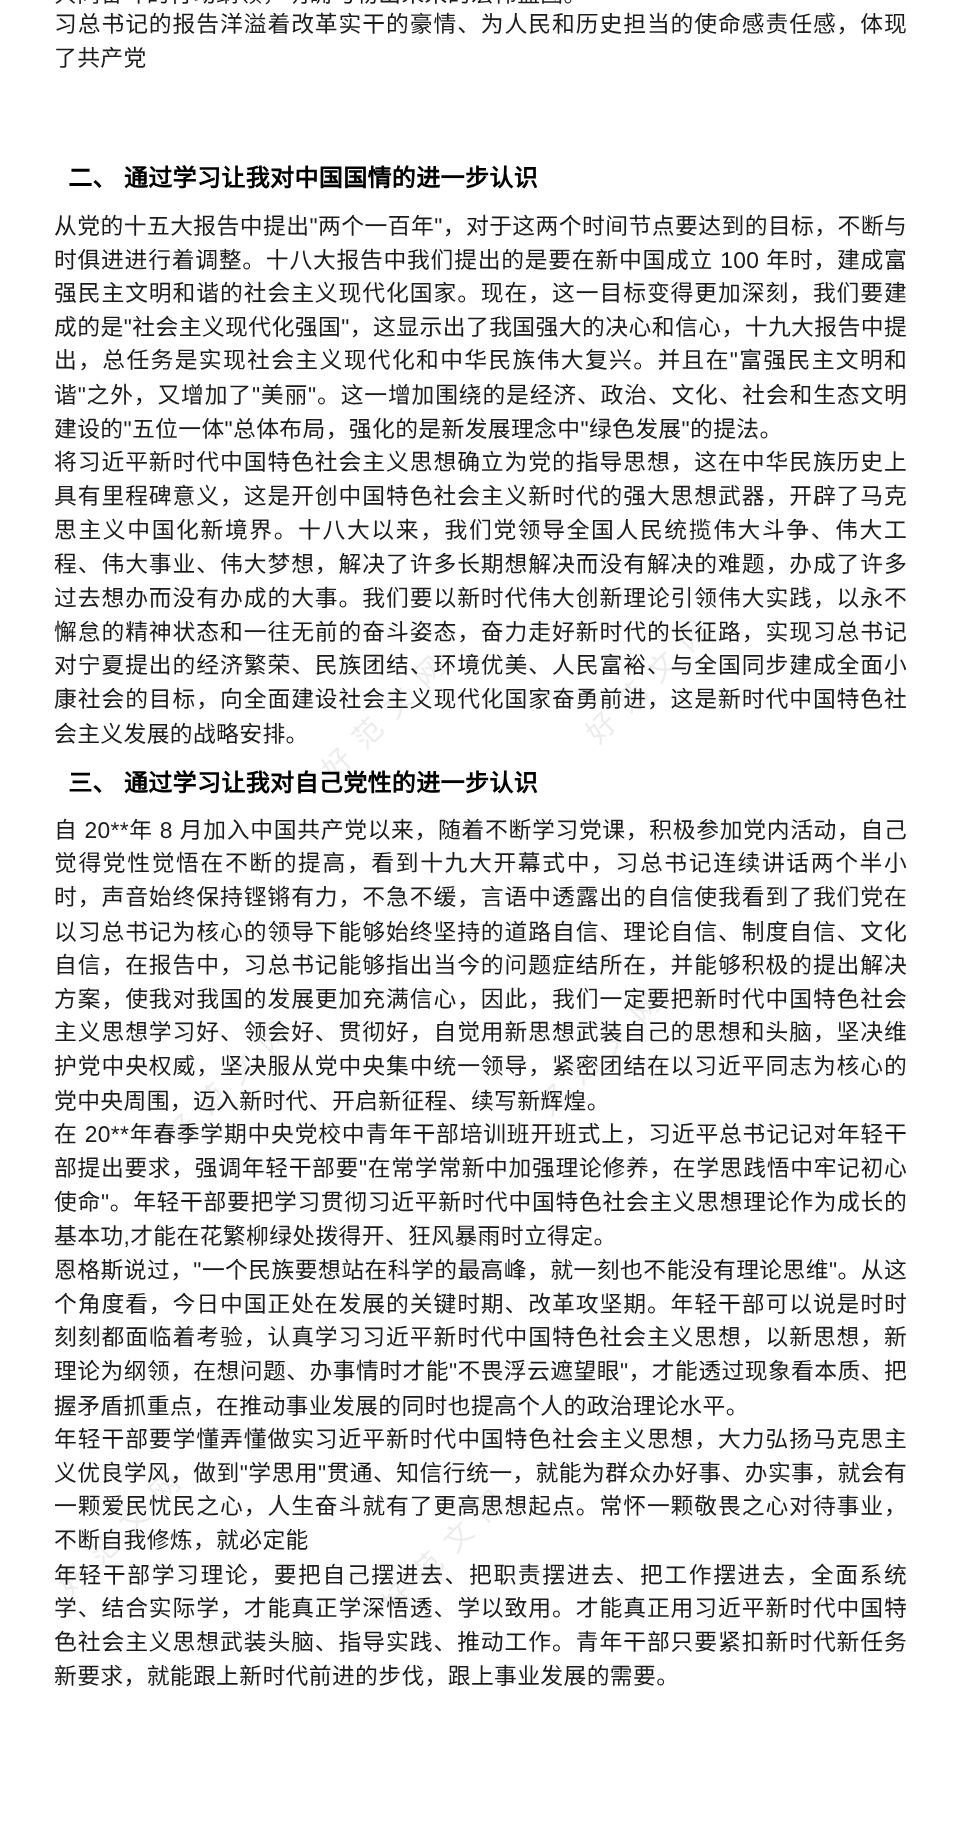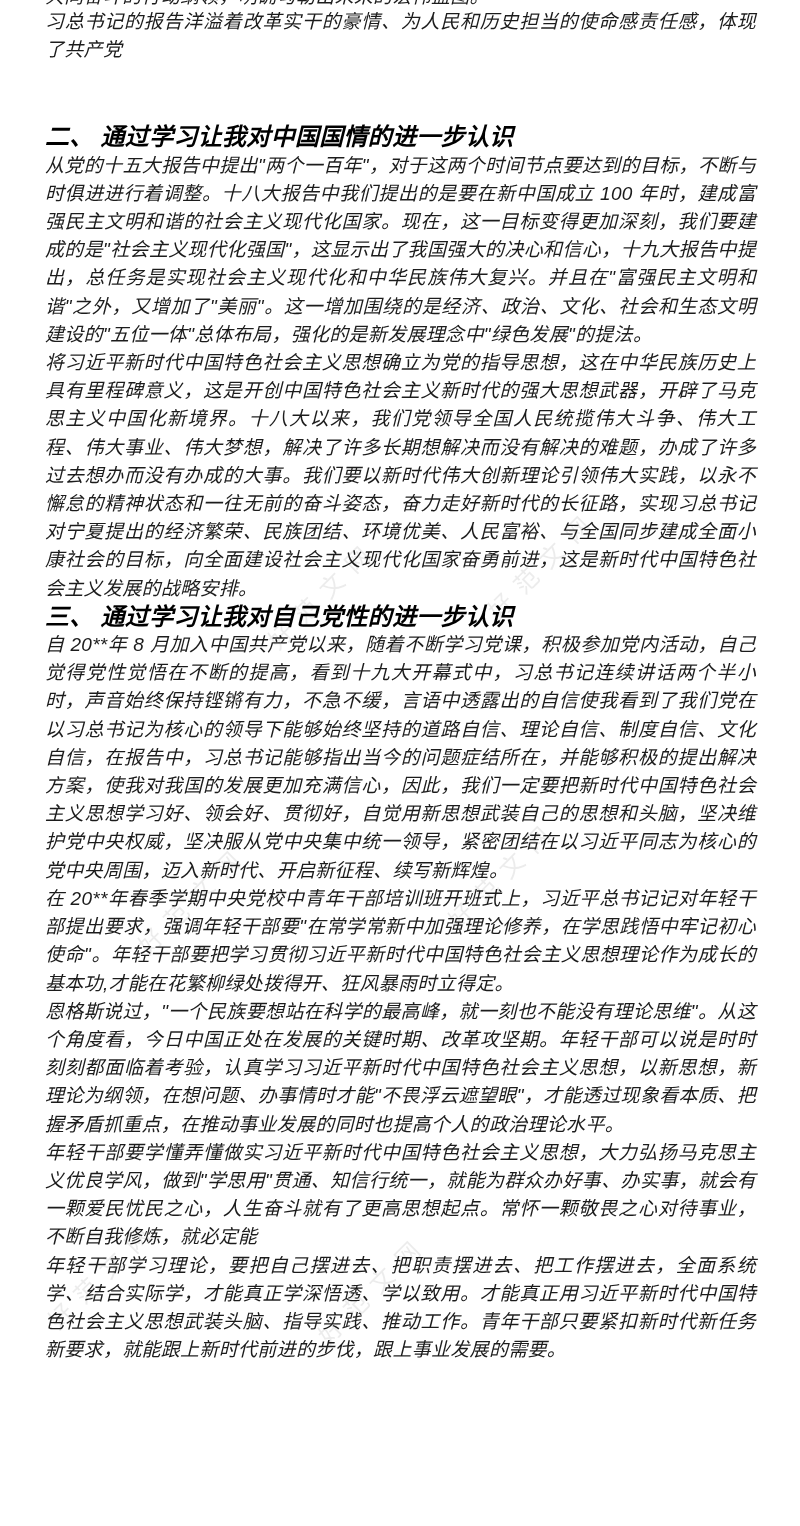--- a/index.html
+++ b/index.html
@@ -17,38 +17,37 @@
   }
   .doc {
     position: relative;
     z-index: 2;
     padding: 0 44px 0 45px;
     font-size: 19px;
     line-height: 28.2px;
     text-align: justify;
     word-break: break-all;
     letter-spacing: 0.3px;
-    font-style: italic;
   }
   .doc p { margin: 0; }
   
   .clip-line {
     height: 8px;
     overflow: hidden;
   }
   .clip-line > div {
     line-height: 20px;
     margin-top: -13px;
     white-space: nowrap;
   }
   .page-gap { height: 59px; }
   h2.sec {
-    font-size: 24px;
+    font-size: 20px;
     line-height: 28.2px;
-    margin: 0;
+    margin: 12px;
     font-weight: bold;
     color: #000;
     text-align: left;
   }
   
   .watermarks {
     position: absolute;
     z-index: 1;
     left: 0; top: 0;
     width: 800px; height: 1526px;

